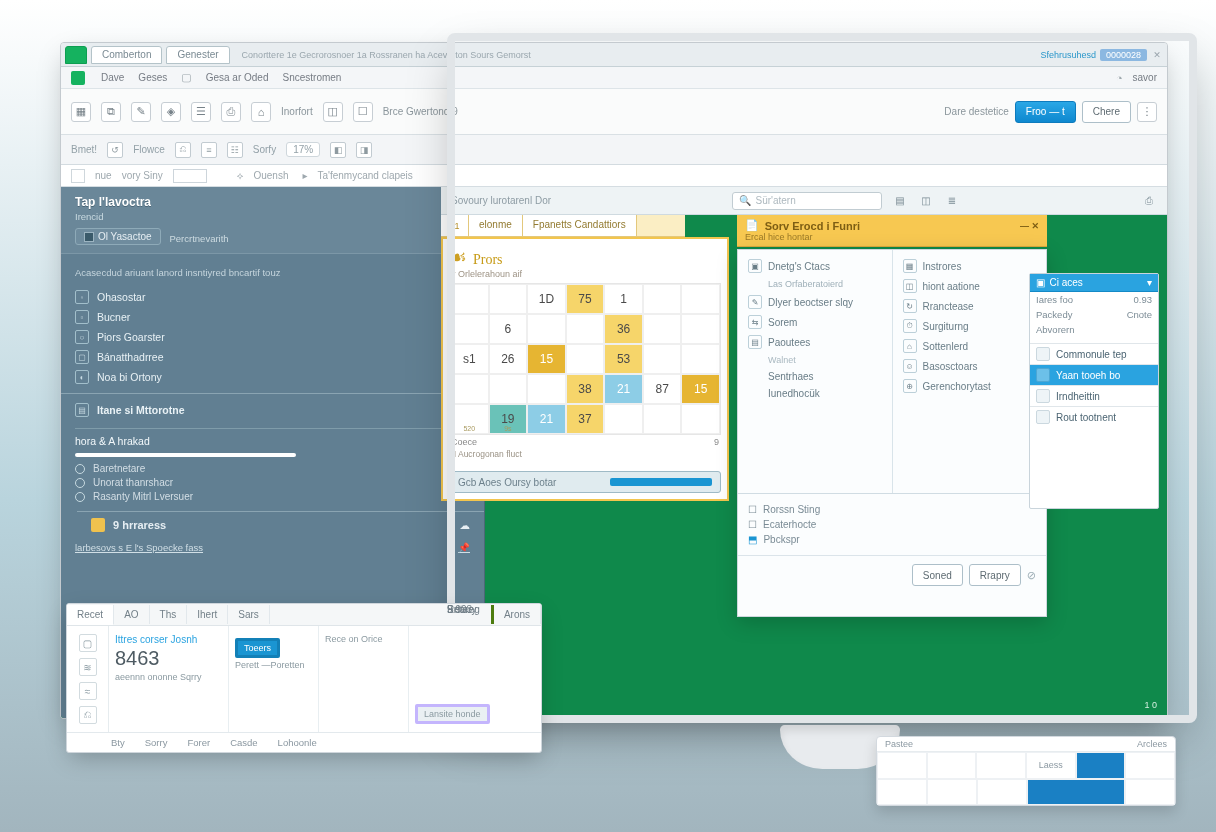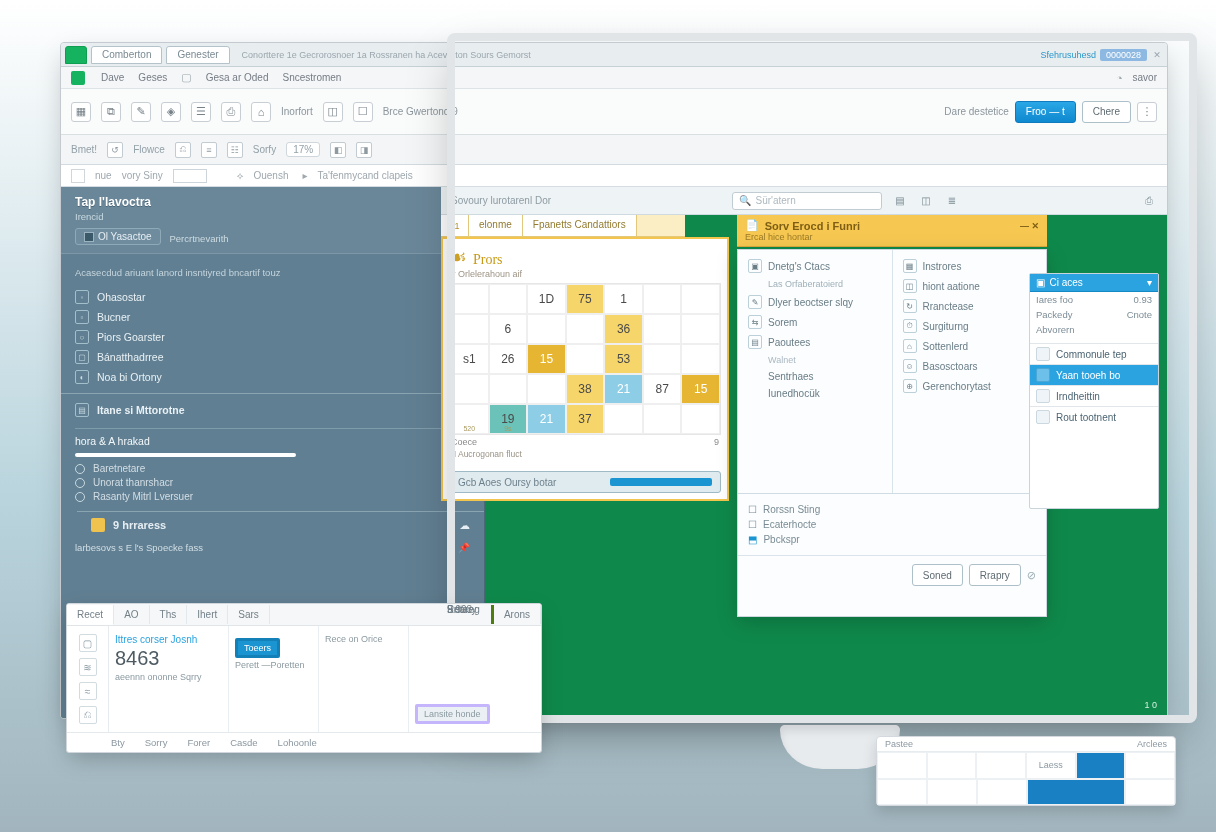--- a/index.html
+++ b/index.html
@@ -161,21 +161,21 @@
   .side-body .radio .dot {
     width:10px;height:10px;border:1px solid #c6d9e0;border-radius:50%;
   }
   .side-sep {height:1px;background:#8aa4b2;margin:6px -14px;}
   .side-bottom {
     padding:6px 14px;border-top:1px solid #8aa4b2;display:flex;align-items:center;gap:8px;margin-left:16px;
   }
   .side-bottom .icon {width:14px;height:14px;background:#f0c24e;border-radius:2px;}
   .side-bottom .t {font-size:11px;font-weight:600;}
   .side-status {
-    padding:4px 14px 10px;font-size:9.5px;display:flex;align-items:center;color:#d1dfe6;
+    padding:4px 14px 10px;font-size:9.5px;display:flex;align-items:center;color:#d1dfe6;text-decoration:underline;
   }
 
   
   .mid {
     position:absolute;left:380px;top:0;right:0;height:100%;
   }
   .mid-top {
     height:28px;background:#eef3f5;border-bottom:1px solid #cfdae0;
     display:flex;align-items:center;gap:10px;padding:0 10px;font-size:10px;color:#8e9ca4;
   }

